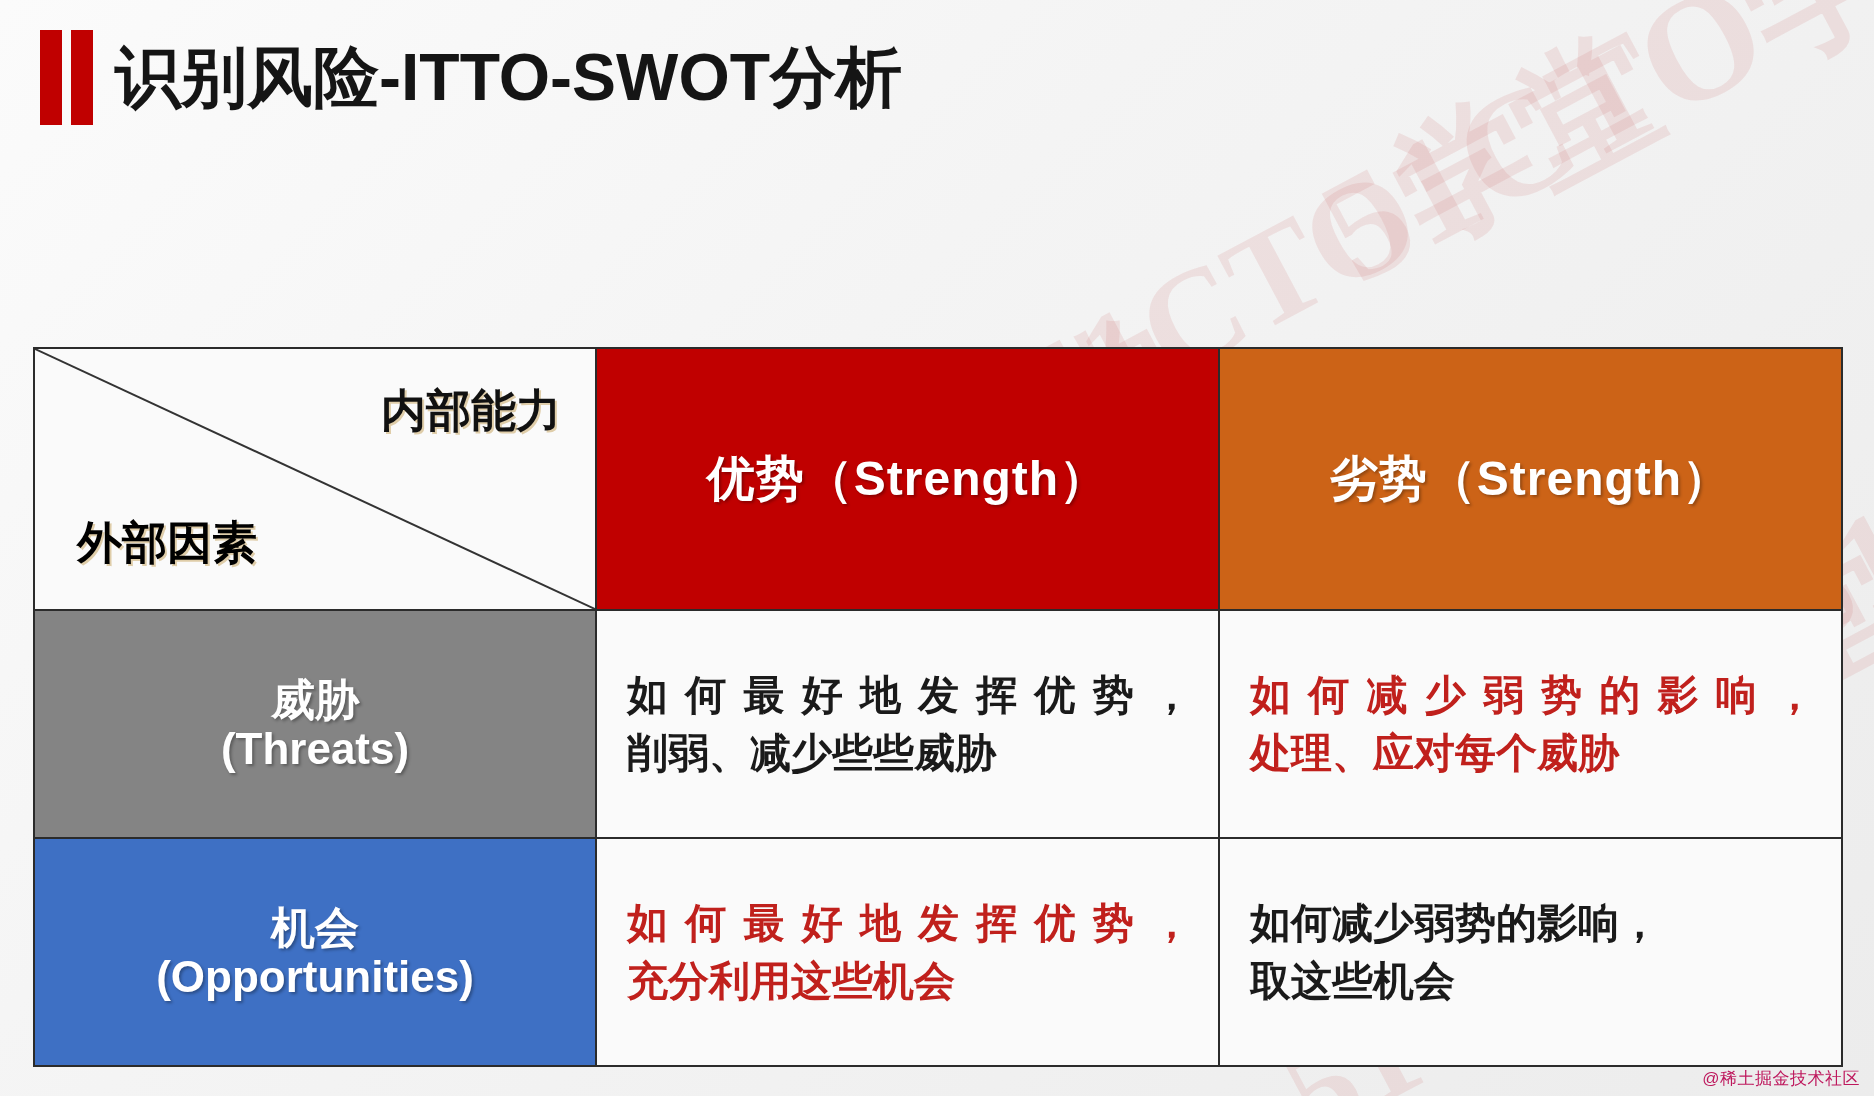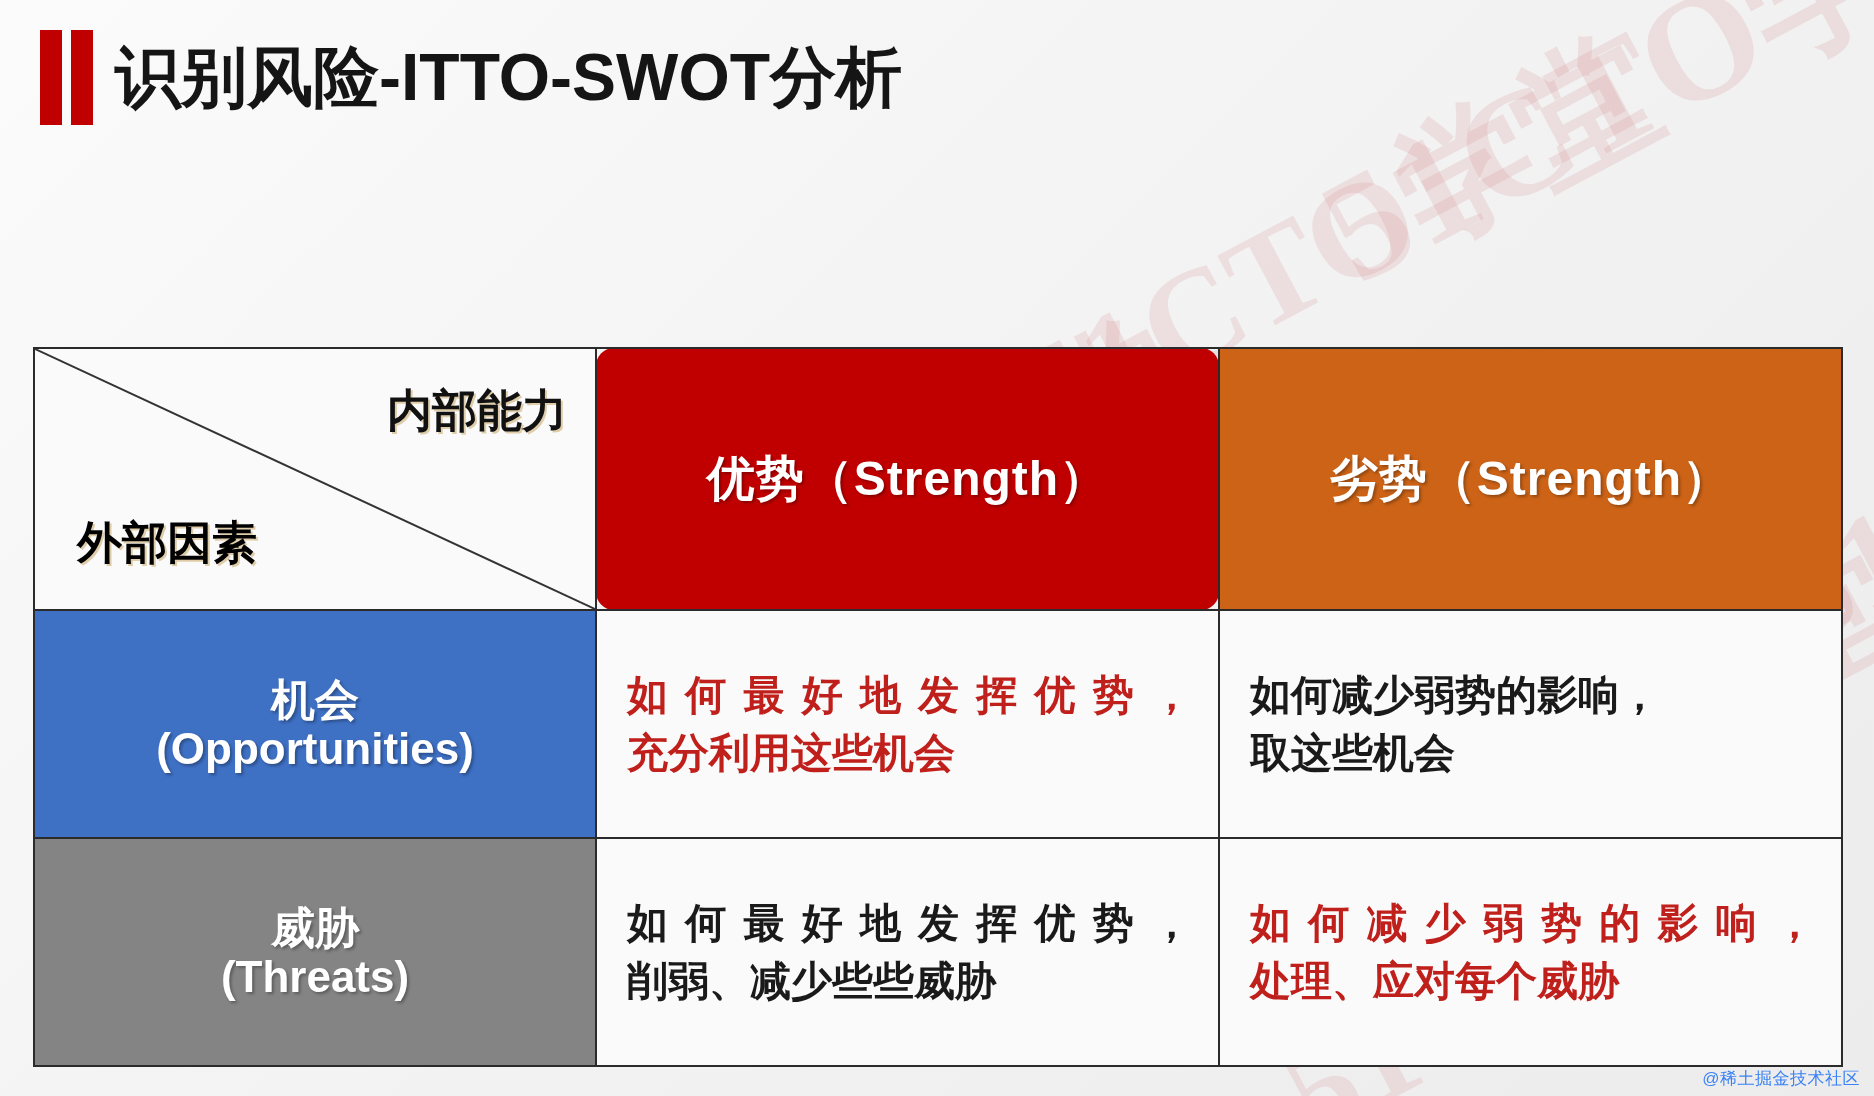--- a/index.html
+++ b/index.html
@@ -102,21 +102,21 @@
     background: #fcfcfc;
   }
   #corner .diag {
     position: absolute;
     left: 0; top: 0;
     width: 100%;
     height: 100%;
   }
   #corner .lbl-inner {
     position: absolute;
-    right: 28px;
+    right: 34px;
     top: 32px;
     font-size: 45px;
     font-weight: bold;
     color: #111;
     text-shadow: 2px 2px 0 rgba(190,150,70,.45);
   }
   #corner .lbl-outer {
     position: absolute;
     left: 42px;
     bottom: 36px;
@@ -128,21 +128,21 @@
 
   
   .hdr {
     text-align: center;
     font-size: 48px;
     font-weight: bold;
     color: #ffffff;
     text-shadow: 2px 2px 3px rgba(0,0,0,.28);
     letter-spacing: 1px;
   }
-  .hdr-s { background: #C00000 !important; border-radius: 18px; }
+  .hdr-s { background: #C00000 !important; }
   .hdr-w { background: #CC6317 !important; }
 
   
   .axis-cell {
     text-align: center;
     color: #ffffff;
     font-size: 44px;
     font-weight: bold;
     line-height: 1.12;
     text-shadow: 2px 2px 3px rgba(0,0,0,.3);
@@ -166,21 +166,21 @@
     text-align-last: justify;
     white-space: normal;
   }
 
   
   #credit {
     position: absolute;
     right: 14px;
     bottom: 6px;
     font-size: 17px;
-    color: #3b82f6;
+    color: #be185d;
     letter-spacing: .5px;
   }
 </style>
 </head>
 <body>
 
 <div id="slide">
 
   <div class="wm wm-a">51CTO学堂</div>
   <div class="wm wm-b">51CTO学堂</div>
@@ -211,46 +211,46 @@
             <line x1="0" y1="0" x2="560" y2="260" stroke="#333" stroke-width="2" vector-effect="non-scaling-stroke"></line>
           </svg>
           <span class="lbl-inner">内部能力</span>
           <span class="lbl-outer">外部因素</span>
         </td>
         <td class="hdr hdr-s">优势（Strength）</td>
         <td class="hdr hdr-w">劣势（Strength）</td>
       </tr>
 
       <tr class="r-body">
+        <td class="axis-cell axis-t">
+          <span>威胁</span>
+          <span class="en">(Threats)</span>
+        </td>
+        <td class="content">
+          <span class="ln just">如何最好地发挥优势，</span>
+          <span class="ln">削弱、减少些些威胁</span>
+        </td>
+        <td class="content red">
+          <span class="ln just">如何减少弱势的影响，</span>
+          <span class="ln">处理、应对每个威胁</span>
+        </td>
+      </tr>
+
+      <tr class="r-body">
         <td class="axis-cell axis-o">
           <span>机会</span>
           <span class="en">(Opportunities)</span>
         </td>
         <td class="content red">
           <span class="ln just">如何最好地发挥优势，</span>
           <span class="ln">充分利用这些机会</span>
         </td>
         <td class="content">
           <span class="ln">如何减少弱势的影响，</span>
           <span class="ln">取这些机会</span>
         </td>
       </tr>
-
-      <tr class="r-body">
-        <td class="axis-cell axis-t">
-          <span>威胁</span>
-          <span class="en">(Threats)</span>
-        </td>
-        <td class="content">
-          <span class="ln just">如何最好地发挥优势，</span>
-          <span class="ln">削弱、减少些些威胁</span>
-        </td>
-        <td class="content red">
-          <span class="ln just">如何减少弱势的影响，</span>
-          <span class="ln">处理、应对每个威胁</span>
-        </td>
-      </tr>
     </tbody>
   </table>
 
   <div id="credit">@稀土掘金技术社区</div>
 
 </div>
 
 </body></html>

